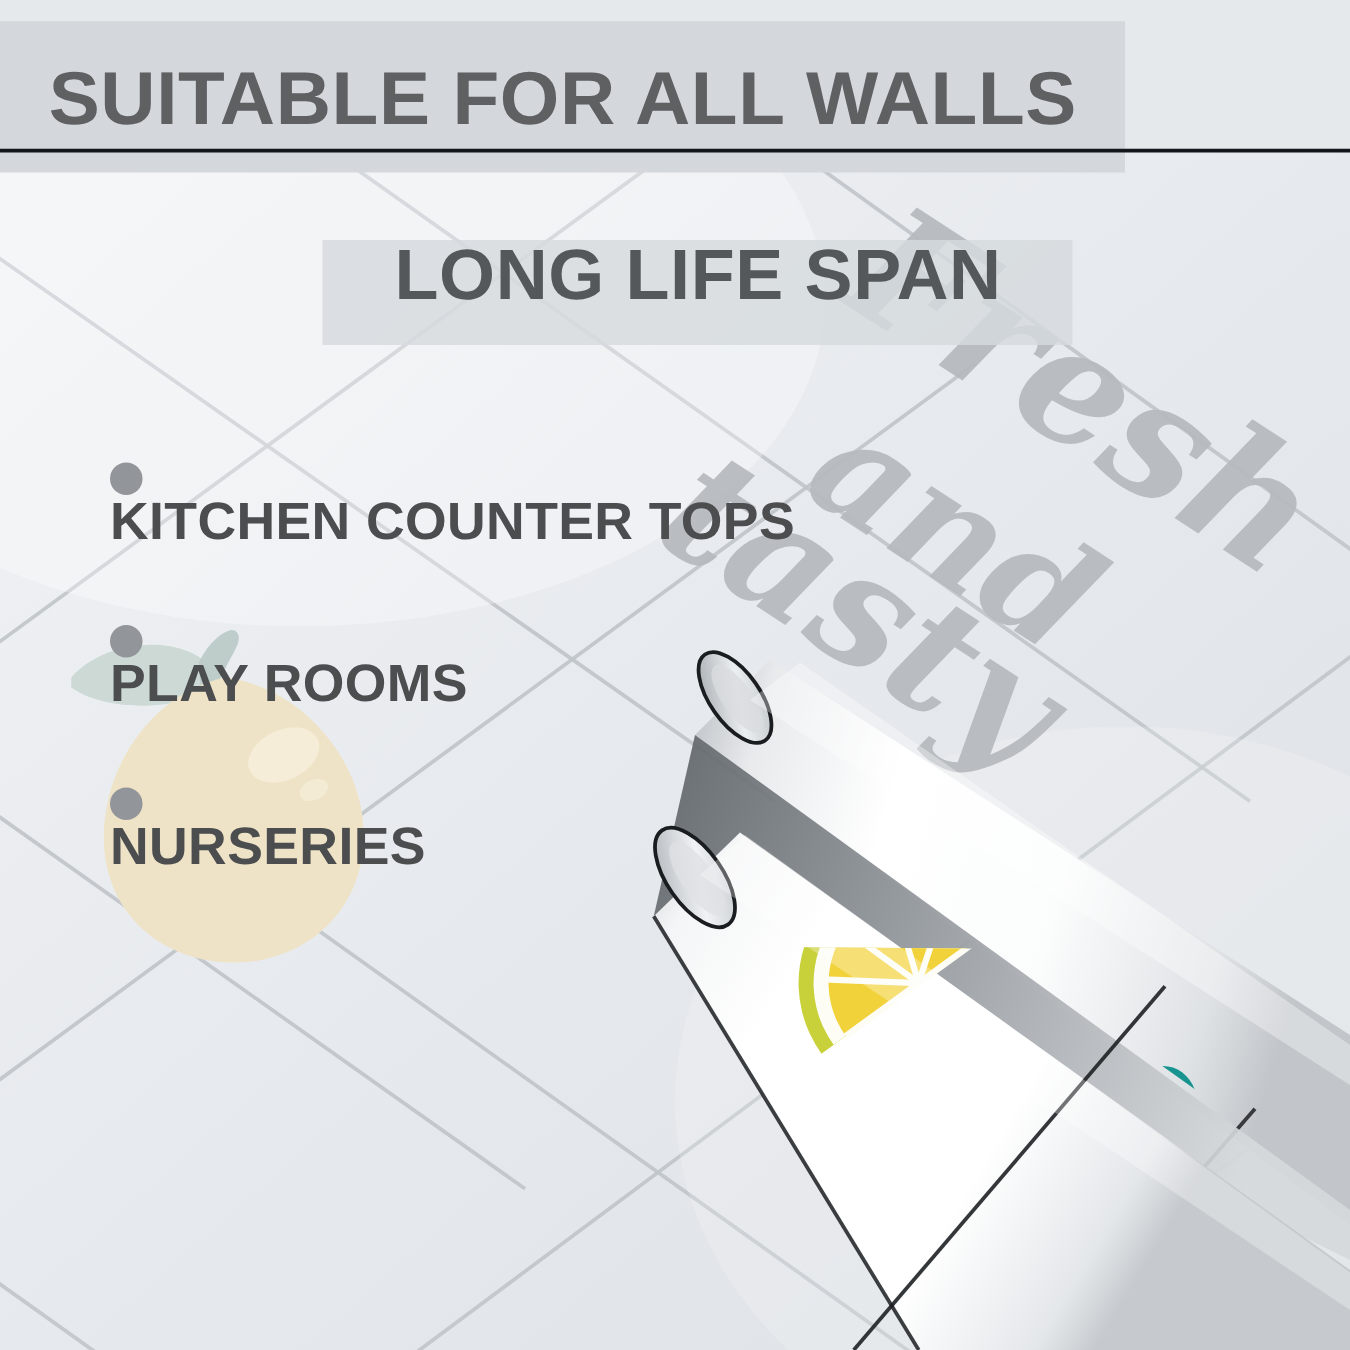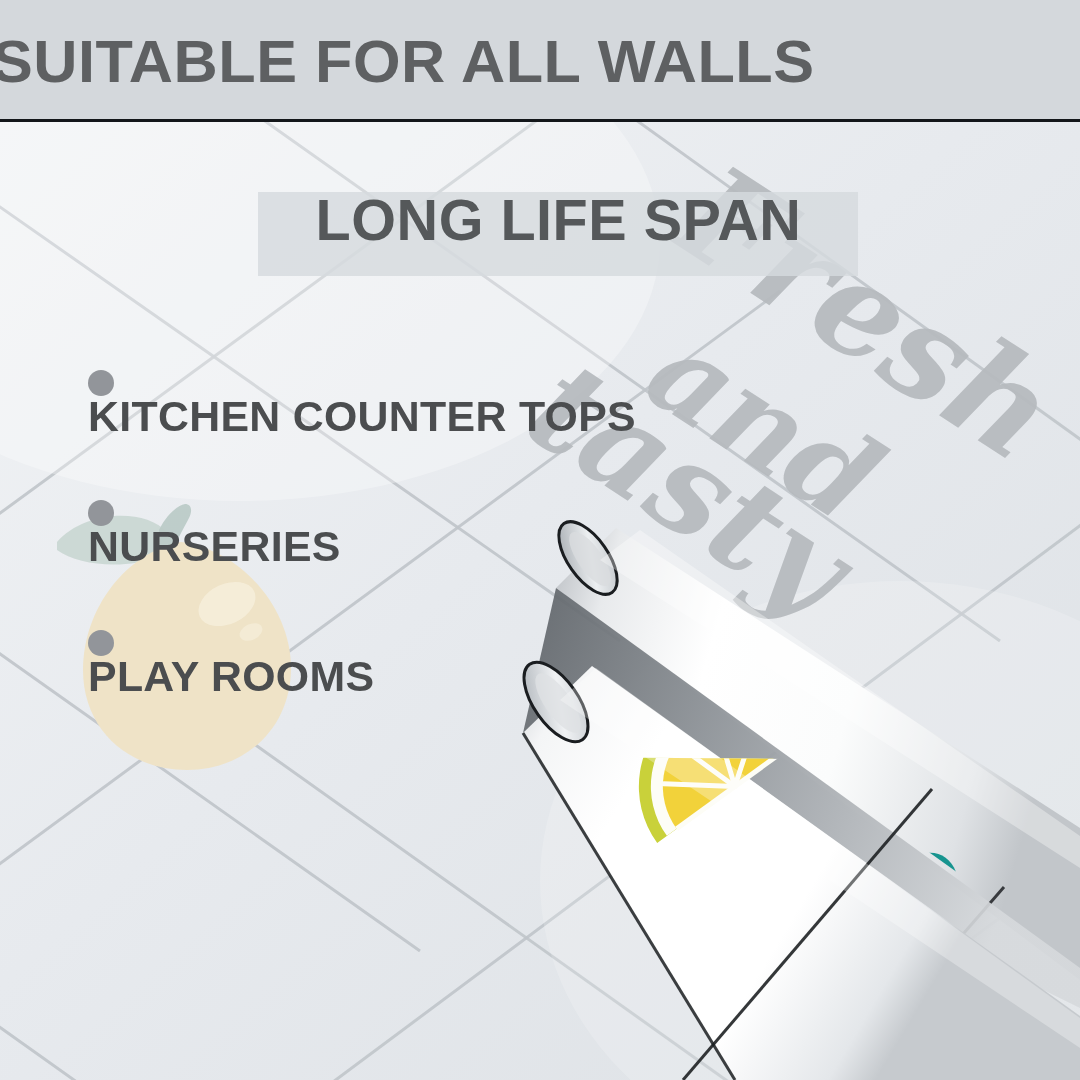--- a/index.html
+++ b/index.html
@@ -17,28 +17,28 @@
     width: 1080px;
     height: 1080px;
     overflow: hidden;
     background: #e6e9ec;
   }
 
   
   .header-bar {
     position: absolute;
     left: 0;
-    top: 0;
-    width: 1080px;
+    top: 17px;
+    width: 900px;
     height: 121px;
     background: #d4d8dc;
     box-sizing: border-box;
     display: flex;
     align-items: center;
-    justify-content: flex-start;
+    justify-content: center;
     z-index: 40;
   }
   .header-rule {
     position: absolute;
     left: 0;
     top: 119px;
     width: 1080px;
     height: 3px;
     background: #13161a;
     z-index: 41;
@@ -246,25 +246,25 @@
     <span class="banner-text">LONG LIFE SPAN</span>
   </div>
 
   <div class="feature-list">
     <div class="feature-item">
       <span class="bullet"></span>
       <span class="feature-label">KITCHEN COUNTER TOPS</span>
     </div>
     <div class="feature-item">
       <span class="bullet"></span>
-      <span class="feature-label">NURSERIES</span>
+      <span class="feature-label">PLAY ROOMS</span>
     </div>
     <div class="feature-item">
       <span class="bullet"></span>
-      <span class="feature-label">PLAY ROOMS</span>
+      <span class="feature-label">NURSERIES</span>
     </div>
   </div>
 
   <svg class="rolls" viewBox="0 0 1080 1080">
     <defs>
 
       <linearGradient id="rollA" x1="0" y1="0" x2="1" y2="0.25">
         <stop offset="0%" stop-color="#b9bdc2"></stop>
         <stop offset="12%" stop-color="#e8eaec"></stop>
         <stop offset="34%" stop-color="#ffffff"></stop>

